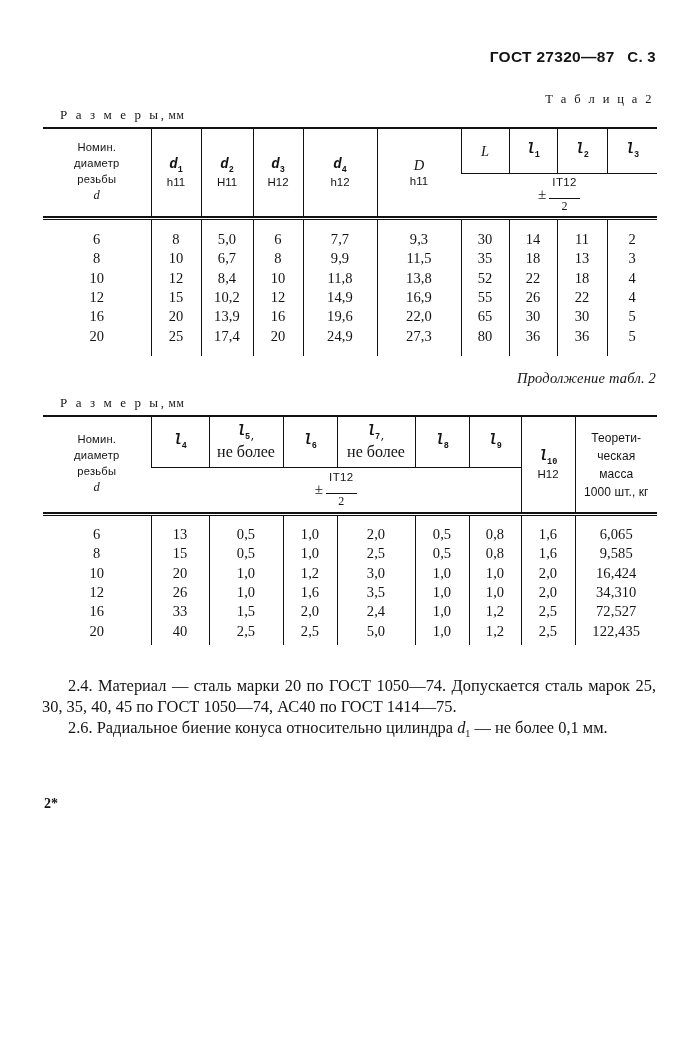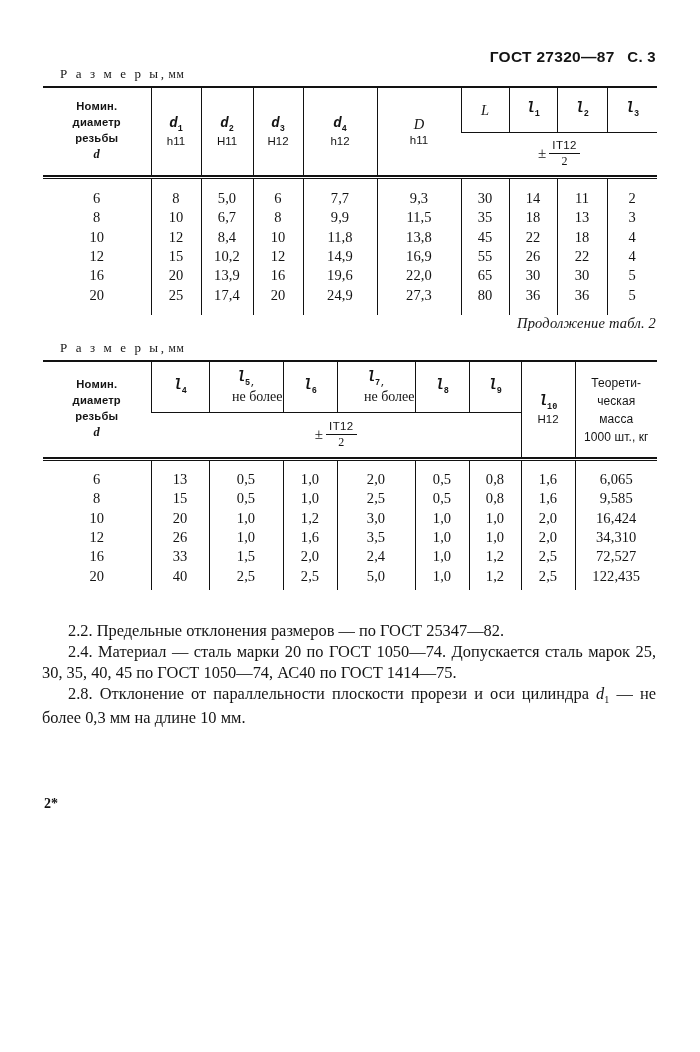--- a/index.html
+++ b/index.html
@@ -100,21 +100,21 @@
 
   
   .hdr-row td {
     font-family: "Liberation Serif", serif;
     font-size: 12.5px;
     line-height: 1.16;
   }
   .nomdiam {
     font-family: "Liberation Sans", "DejaVu Sans", sans-serif;
     font-size: 11.2px;
-    font-weight: bold;
+    font-weight: normal;
     line-height: 1.42;
     letter-spacing: 0.2px;
   }
   .nomdiam i { font-family: "Liberation Serif", serif; font-size: 12.5px; }
 
   .sym {
     font-family: Liberation Mono, monospace;
     font-style: italic;
     font-weight: bold;
     font-size: 14px;
@@ -130,24 +130,23 @@
     font-size: 14.5px;
   }
   .tol {
     font-family: "Liberation Sans", "DejaVu Sans", sans-serif;
     font-size: 11.5px;
     display: block;
     margin-top: 1px;
   }
   .nemore {
     font-family: "Liberation Serif", serif;
-    font-size: 14px;
+    font-size: 16px;
     display: block;
     line-height: 1.1;
-    text-align: right;
   }
   .theor {
     font-family: "Liberation Sans", "DejaVu Sans", sans-serif;
     font-size: 12px;
     line-height: 1.5;
     letter-spacing: 0.1px;
   }
 
   
   .it-band {
@@ -165,21 +164,21 @@
   }
   .pm { font-size: 15px; line-height: 1; }
   .frac {
     display: inline-flex;
     flex-direction: column;
     align-items: center;
     line-height: 1.04;
   }
   .frac .num {
     font-size: 11.5px;
-    padding: 0 3px 1px 3px;
+    padding: 0 3px 9px 3px;
     border-bottom: 1.1px solid #121212;
     font-family: "Liberation Sans", "DejaVu Sans", sans-serif;
     letter-spacing: 0.4px;
   }
   .frac .den { font-size: 12px; padding-top: 1px; }
 
   
   .data-row td {
     font-size: 14.5px;
     line-height: 1.335;
@@ -217,20 +216,21 @@
 </head>
 <body>
 
 <div class="page">
 
   <div class="doc-header">
     <span class="gost-num">ГОСТ 27320—87</span>
     <span class="page-no">С. 3</span>
   </div>
 
+  <div class="table-caption-right">Т а б л и ц а   2</div>
 
   <div class="sizes-caption">
     <span>Р а з м е р ы,</span><span class="unit">мм</span>
   </div>
 
   <div class="gost-table">
     <div class="rule-thick"></div>
 
     <table class="tbl">
       <colgroup>
@@ -367,21 +367,21 @@
           <span class="col-stack">9,3</span>
           <span class="col-stack">11,5</span>
           <span class="col-stack">13,8</span>
           <span class="col-stack">16,9</span>
           <span class="col-stack">22,0</span>
           <span class="col-stack">27,3</span>
         </td>
         <td class="vline" style="vertical-align:top;padding-top:10px">
           <span class="col-stack">30</span>
           <span class="col-stack">35</span>
-          <span class="col-stack">45</span>
+          <span class="col-stack">52</span>
           <span class="col-stack">55</span>
           <span class="col-stack">65</span>
           <span class="col-stack">80</span>
         </td>
         <td class="vline" style="vertical-align:top;padding-top:10px">
           <span class="col-stack">14</span>
           <span class="col-stack">18</span>
           <span class="col-stack">22</span>
           <span class="col-stack">26</span>
           <span class="col-stack">30</span>
@@ -401,21 +401,21 @@
           <span class="col-stack">4</span>
           <span class="col-stack">4</span>
           <span class="col-stack">5</span>
           <span class="col-stack">5</span>
         </td>
       </tr>
     </tbody>
       </table>
   </div>
 
-  <div class="cont-caption" style="">Продолжение табл. 2</div>
+  <div class="cont-caption" style="margin-top:14px">Продолжение табл. 2</div>
 
   <div class="sizes-caption" style="margin-top:8px">
     <span>Р а з м е р ы,</span><span class="unit">мм</span>
   </div>
 
   <div class="gost-table">
     <div class="rule-thick"></div>
 
     <table class="tbl">
       <colgroup>
@@ -577,19 +577,18 @@
           <span class="col-stack">34,310</span>
           <span class="col-stack">72,527</span>
           <span class="col-stack">122,435</span>
         </td>
       </tr>
     </tbody>
       </table>
   </div>
 
   <div class="body-text">
-    <p>2.2. Предельные отклонения размеров — по ГОСТ 25347—82.</p>
     <p>2.4. Материал — сталь марки 20 по ГОСТ 1050—74. Допускается сталь  марок 25, 30, 35, 40, 45 по ГОСТ 1050—74, АС40 по ГОСТ 1414—75.</p>
-    <p>2.8. Отклонение от параллельности плоскости  прорези и оси цилиндра <i>d</i><sub>1</sub> — не более 0,3 мм на длине 10 мм.</p>
+    <p>2.6. Радиальное биение конуса относительно  цилиндра <i>d</i><sub>1</sub> — не более 0,1 мм.</p>
   </div>
 
   <div class="foot">2*</div>
 </div>
 
 </body></html>

